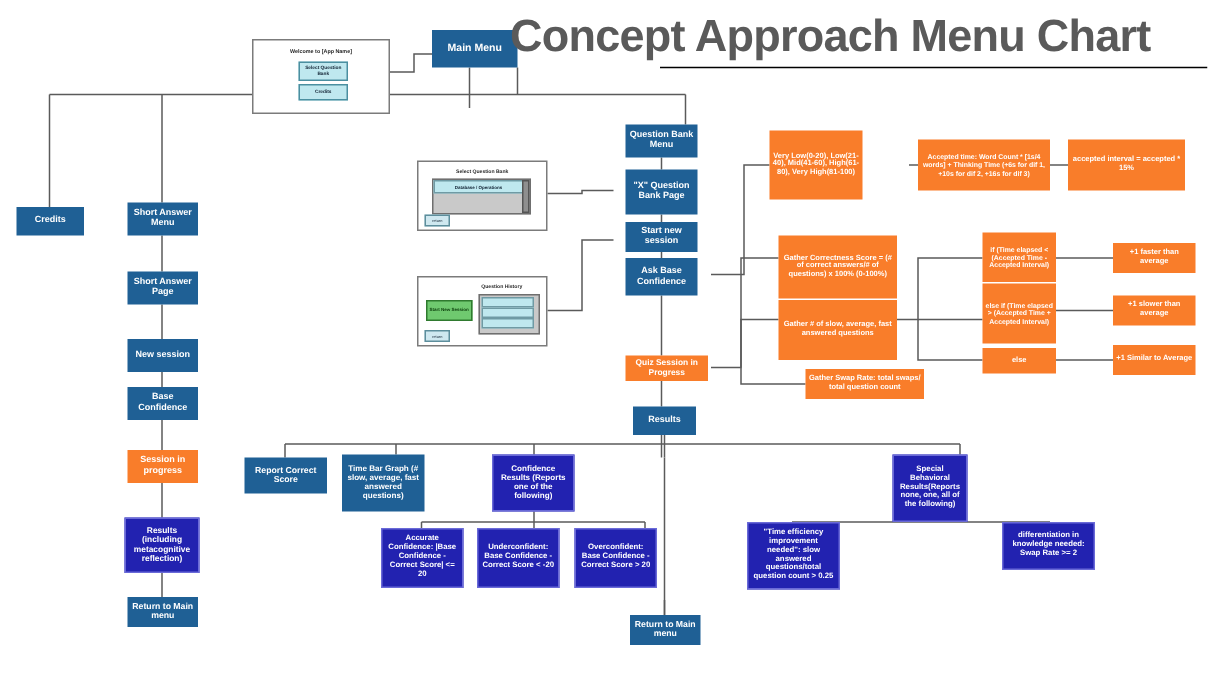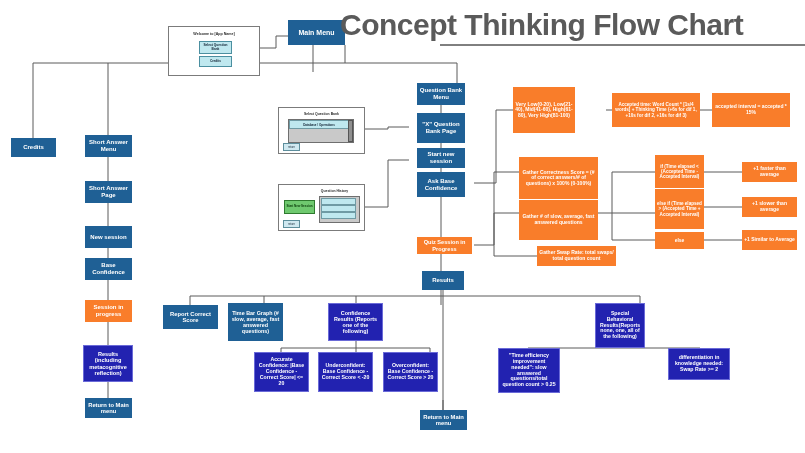--- a/index.html
+++ b/index.html
@@ -103,21 +103,21 @@
       <path d="M528,348 L700,348"></path>
       <path d="M528,348 L528,352"></path>
       <path d="M700,348 L700,352"></path>
 
       <path d="M443,290 L443,305"></path>
       <path d="M443,400 L443,410"></path>
       <path d="M443,305 L443,410" stroke-dasharray="0"></path>
     </g>
   </svg>
 
-  <div class="title">Concept Thinking Flow Chart</div>
+  <div class="title">Concept Approach Menu Chart</div>
 
   <div class="mock" style="left:168px;top:26px;width:90px;height:48px;">
     <div class="mock-title" style="top:5px;font-size:3.6px;">Welcome to [App Name]</div>
     <div class="mock-btn" style="left:30px;top:14px;width:31px;height:11px;font-size:3.2px;">Select Question Bank</div>
     <div class="mock-btn" style="left:30px;top:29px;width:31px;height:9px;font-size:3.2px;">Credits</div>
   </div>
 
   <div class="mock" style="left:278px;top:107px;width:85px;height:45px;">
     <div class="mock-title" style="top:4px;font-size:3.4px;">Select Question Bank</div>
     <div class="mock-list" style="left:9px;top:11px;width:64px;height:22px;"></div>

